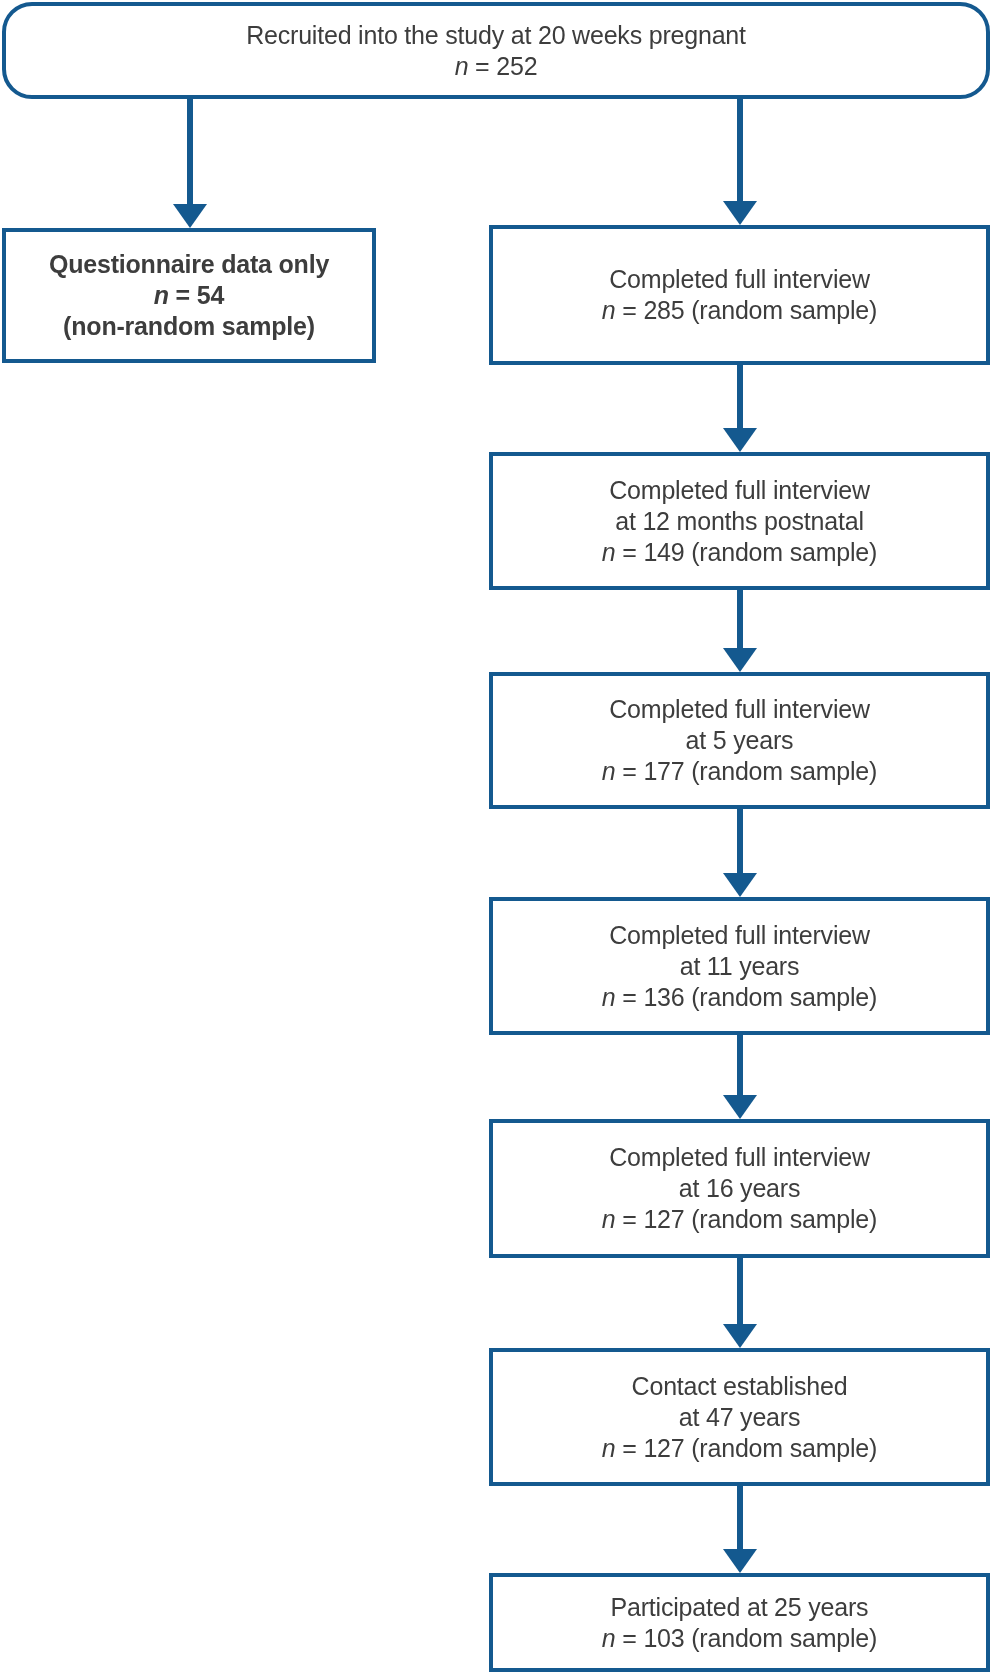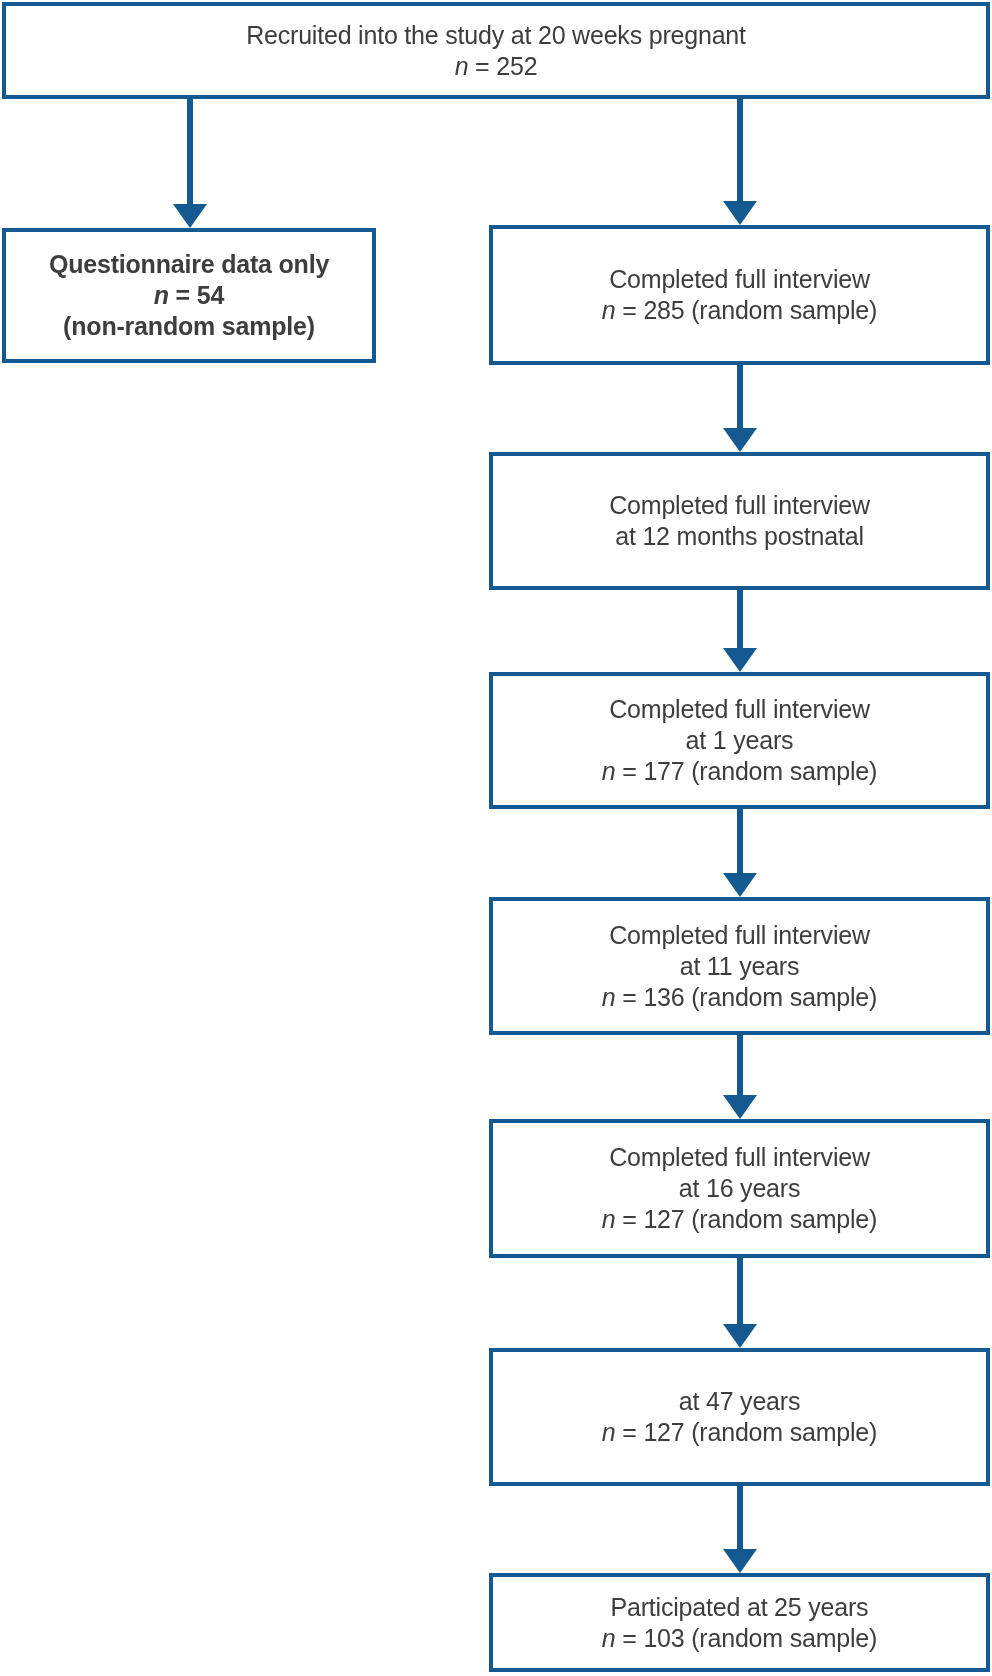--- a/index.html
+++ b/index.html
@@ -45,21 +45,21 @@
     border-left:17px solid transparent;
     border-right:17px solid transparent;
     border-top:24px solid var(--line);
   }
 </style>
 </head>
 <body>
 
 <div id="canvas">
 
-  <div class="box" style="left:2px;top:2px;width:988px;height:97px;">
+  <div class="box" style="left:2px;top:2px;width:988px;height:97px;border-radius:30px;">
     <div class="box-line">Recruited into the study at 20 weeks pregnant</div>
     <div class="box-line">
       <span class="n-italic">n</span><span> = 252</span>
     </div>
   </div>
 
   <div class="vline" style="left:187px;top:99px;height:107px;"></div>
   <div class="arrowhead" style="left:173px;top:204px;"></div>
 
   <div class="vline" style="left:737px;top:99px;height:104px;"></div>
@@ -79,28 +79,31 @@
       <span class="n-italic">n</span><span> = 285 (random sample)</span>
     </div>
   </div>
 
   <div class="vline" style="left:737px;top:364px;height:67px;"></div>
   <div class="arrowhead" style="left:723px;top:428px;"></div>
 
   <div class="box" style="left:489px;top:452px;width:501px;height:138px;">
     <div class="box-line">Completed full interview</div>
     <div class="box-line">at 12 months postnatal</div>
+    <div class="box-line">
+      <span class="n-italic">n</span><span> = 149 (random sample)</span>
+    </div>
   </div>
 
   <div class="vline" style="left:737px;top:589px;height:61px;"></div>
   <div class="arrowhead" style="left:723px;top:648px;"></div>
 
   <div class="box" style="left:489px;top:672px;width:501px;height:137px;">
     <div class="box-line">Completed full interview</div>
-    <div class="box-line">at 1 years</div>
+    <div class="box-line">at 5 years</div>
     <div class="box-line">
       <span class="n-italic">n</span><span> = 177 (random sample)</span>
     </div>
   </div>
 
   <div class="vline" style="left:737px;top:808px;height:67px;"></div>
   <div class="arrowhead" style="left:723px;top:873px;"></div>
 
   <div class="box" style="left:489px;top:897px;width:501px;height:138px;">
     <div class="box-line">Completed full interview</div>
@@ -118,20 +121,21 @@
     <div class="box-line">at 16 years</div>
     <div class="box-line">
       <span class="n-italic">n</span><span> = 127 (random sample)</span>
     </div>
   </div>
 
   <div class="vline" style="left:737px;top:1257px;height:69px;"></div>
   <div class="arrowhead" style="left:723px;top:1324px;"></div>
 
   <div class="box" style="left:489px;top:1348px;width:501px;height:138px;">
+    <div class="box-line">Contact established</div>
     <div class="box-line">at 47 years</div>
     <div class="box-line">
       <span class="n-italic">n</span><span> = 127 (random sample)</span>
     </div>
   </div>
 
   <div class="vline" style="left:737px;top:1485px;height:66px;"></div>
   <div class="arrowhead" style="left:723px;top:1549px;"></div>
 
   <div class="box" style="left:489px;top:1573px;width:501px;height:99px;text-align:right;">

